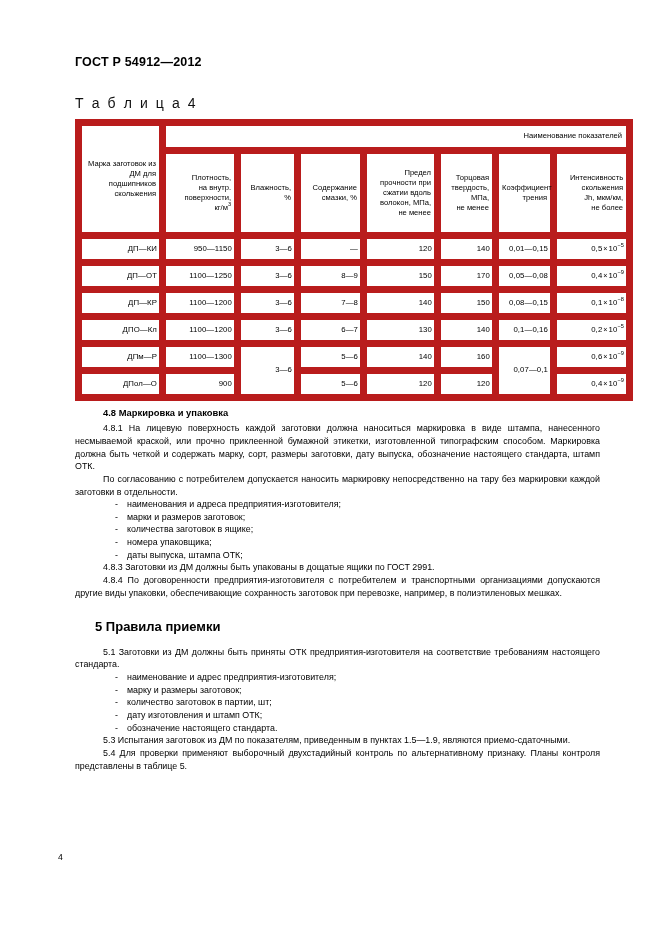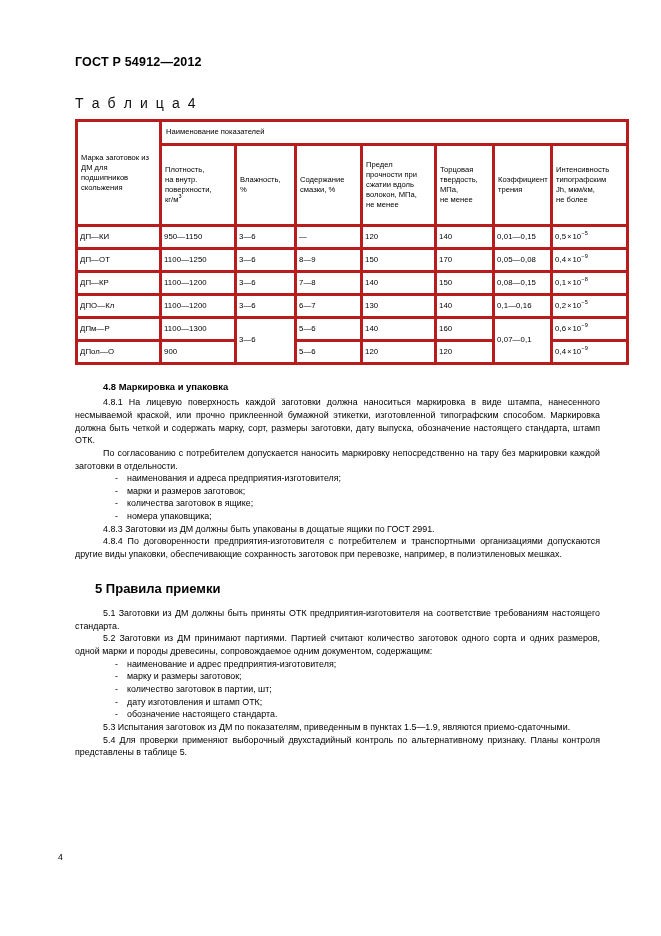--- a/index.html
+++ b/index.html
@@ -45,22 +45,22 @@
 
   
   table.spec {
     border-collapse: collapse;
     width: 525px;
     table-layout: fixed;
     font-size: 7.6px;
   }
   table.spec th,
   table.spec td {
-    border: 3px solid #b91c1c;
-    text-align: left;
+    border: 7px solid #b91c1c;
+    text-align: right;
     vertical-align: middle;
     padding: 2px 2px;
     font-weight: normal;
     line-height: 1.32;
   }
   table.spec th.group {
     height: 17px;
     padding: 2px 4px;
   }
   table.spec th.stub {
@@ -86,21 +86,21 @@
   col.c-dens   { width: 75px; }
   col.c-hum    { width: 60px; }
   col.c-lub    { width: 66px; }
   col.c-str    { width: 74px; }
   col.c-hard   { width: 58px; }
   col.c-fric   { width: 58px; }
   col.c-wear   { width: 76px; }
 
   
   .body-text {
-    margin-top: 15px;
+    margin-top: 5px;
     font-size: 8.9px;
     line-height: 1.42;
   }
   h3.section {
     font-size: 9.4px;
     font-weight: bold;
     margin: 0 0 3px 0;
     padding-left: 28px;
   }
   h3.section.major {
@@ -197,21 +197,21 @@
             <span>твердость,</span><br>
             <span>МПа,</span><br>
             <span>не менее</span>
           </th>
           <th class="colhead">
             <span>Коэффициент</span><br>
             <span>трения</span>
           </th>
           <th class="colhead">
             <span>Интенсивность</span><br>
-            <span>типографским</span><br>
+            <span>скольжения</span><br>
             <span>Jh, мкм/км,</span><br>
             <span>не более</span>
           </th>
         </tr>
       </thead>
       <tbody>
         <tr>
           <td class="datacell">ДП—КИ</td>
           <td class="datacell">950—1150</td>
           <td class="datacell">3—6</td>
@@ -291,31 +291,31 @@
       <p class="para">4.8.1  На лицевую поверхность каждой заготовки должна наноситься маркировка в виде штампа, нанесенного несмываемой краской, или прочно приклеенной бумажной этикетки, изготовленной типографским способом. Маркировка должна быть четкой и содержать марку, сорт, размеры заготовки, дату выпуска, обозначение настоящего стандарта, штамп ОТК.</p>
 
       <p class="para">По согласованию с потребителем допускается наносить маркировку непосредственно на тару без маркировки каждой заготовки в отдельности.</p>
 
 
       <ul class="dash-list">
         <li>наименования и адреса предприятия-изготовителя;</li>
         <li>марки и размеров заготовок;</li>
         <li>количества заготовок в ящике;</li>
         <li>номера упаковщика;</li>
+        <li>даты выпуска, штампа ОТК;</li>
       </ul>
 
       <p class="para nojust">4.8.3  Заготовки из ДМ должны быть упакованы в дощатые ящики по ГОСТ 2991.</p>
 
       <p class="para">4.8.4  По договоренности предприятия-изготовителя с потребителем и транспортными организациями допускаются другие виды упаковки, обеспечивающие сохранность заготовок при перевозке, например, в полиэтиленовых мешках.</p>
 
       <h3 class="section major">5  Правила приемки</h3>
 
       <p class="para">5.1  Заготовки из ДМ должны быть приняты ОТК предприятия-изготовителя на соответствие требованиям настоящего стандарта.</p>
 
-      <p class="para">5.2  Заготовки из ДМ принимают партиями. Партией считают количество заготовок одного сорта и одних размеров, одной марки и породы древесины, сопровождаемое одним документом, содержащим:</p>
 
       <ul class="dash-list">
         <li>наименование и адрес предприятия-изготовителя;</li>
         <li>марку и размеры заготовок;</li>
         <li>количество заготовок в партии, шт;</li>
         <li>дату изготовления и штамп ОТК;</li>
         <li>обозначение настоящего стандарта.</li>
       </ul>
 
       <p class="para">5.3  Испытания заготовок из ДМ по показателям, приведенным в пунктах 1.5—1.9, являются приемо-сдаточными.</p>

